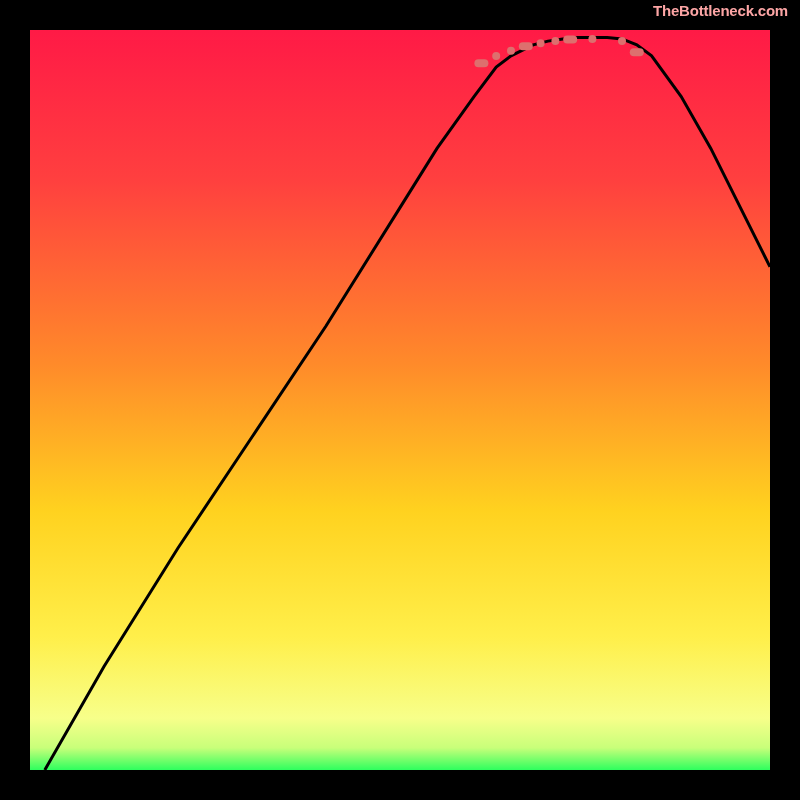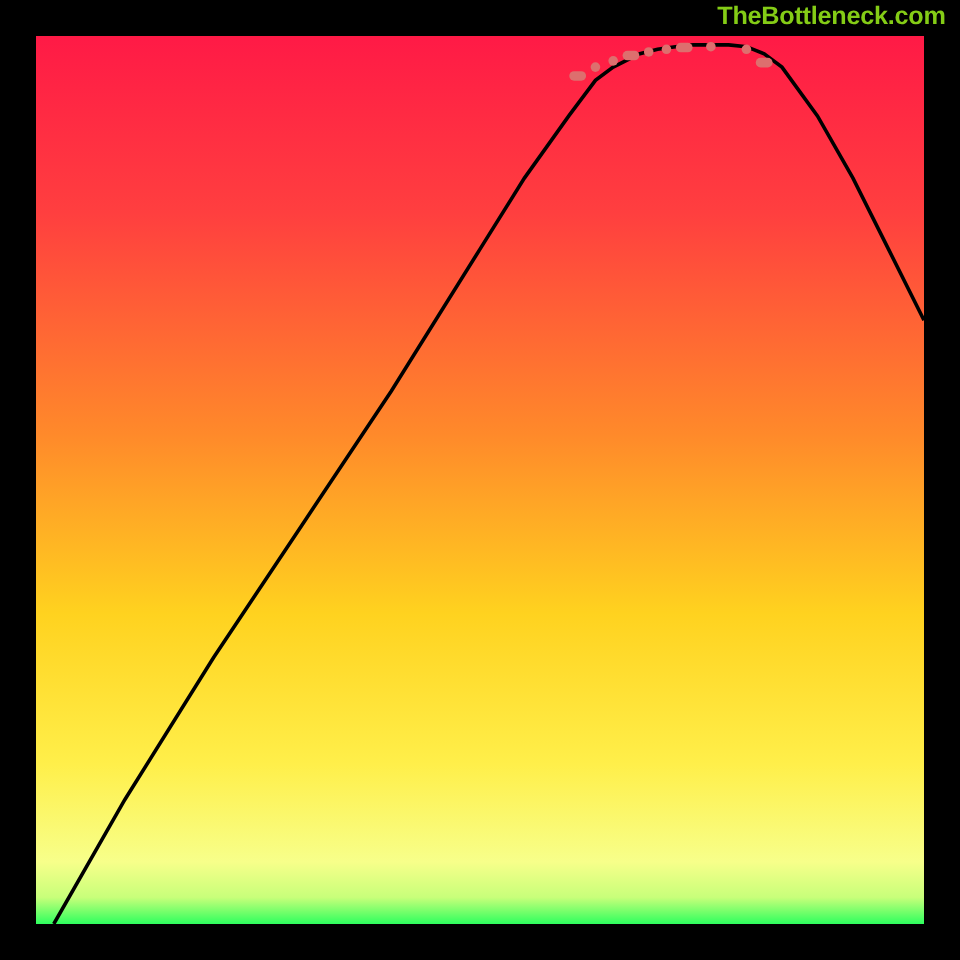--- a/index.html
+++ b/index.html
@@ -7,23 +7,23 @@
   .frame {
     position: relative;
     width: 800px;
     height: 800px;
     background: #000;
   }
   .attribution {
     position: absolute;
     top: 2px;
     right: 12px;
-    color: #84cc16;
+    color: #fca5a5;
     font-family: Arial, Helvetica, sans-serif;
-    font-size: 21px;
+    font-size: 15px;
     font-weight: bold;
     letter-spacing: -0.2px;
   }
   .plot-area {
     position: absolute;
     left: 30px;
     top: 30px;
     width: 740px;
     height: 740px;
   }

